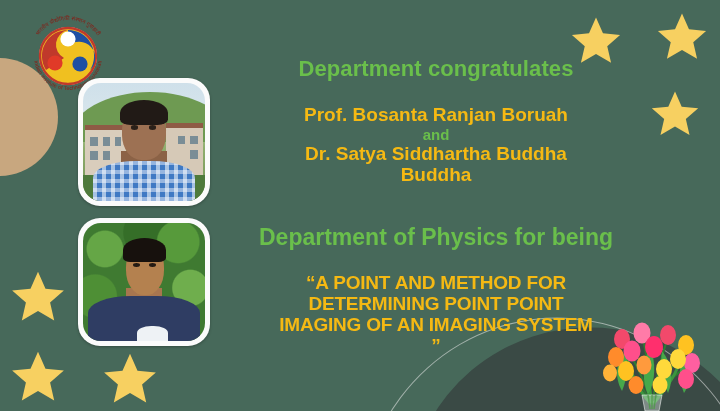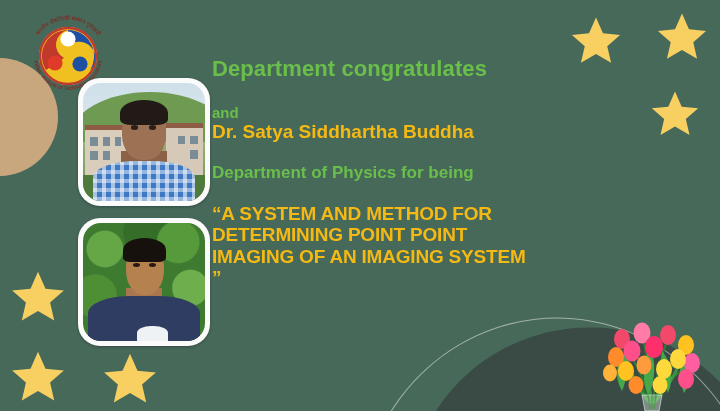--- a/index.html
+++ b/index.html
@@ -147,41 +147,41 @@
   
   .flowers { position: absolute; right: 8px; bottom: 8px; width: 120px; height: 105px; }
   .flowers svg { display: block; }
 
   
   .text-col {
     position: absolute;
     left: 212px;
     top: 56px;
     width: 448px;
-    text-align: left;
+    text-align: center;
   }
   .t-green  { color: #6abf4b; }
   .t-yellow { color: #f5b913; }
 
   .headline {
     font-size: 22px;
     font-weight: bold;
     letter-spacing: .1px;
     margin: 0;
   }
   .names {
     margin: 22px 0 0 0;
     font-size: 19px;
     font-weight: bold;
     line-height: 1.14;
   }
   .names .and-line { font-size: 15px; }
   .dept-line {
-    margin: 20px 0 0 0;
-    font-size: 17px;
+    margin: 38px 0 0 0;
+    font-size: 23px;
     font-weight: bold;
     line-height: 1.2;
   }
   .patent-title {
     margin: 20px 0 0 0;
     font-size: 19px;
     font-weight: bold;
     line-height: 1.12;
     letter-spacing: -.2px;
   }
@@ -336,29 +336,31 @@
           <path d="M64 88 L62 102"></path>
       </g>
     </svg>
   </div>
 
   <div class="text-col">
 
     <div class="headline t-green">Department congratulates</div>
 
     <div class="names">
+      <div class="t-yellow">Prof. Bosanta Ranjan Boruah</div>
       <div class="and-line t-green">and</div>
       <div class="t-yellow">Dr. Satya Siddhartha Buddha</div>
+      <div class="t-yellow">Buddha</div>
     </div>
 
     <div class="dept-line">
       <div class="t-green">Department of Physics for being</div>
     </div>
 
     <div class="patent-title t-yellow">
-      <div>“A SYSTEM AND METHOD FOR</div>
+      <div>“A POINT AND METHOD FOR</div>
       <div>DETERMINING POINT POINT</div>
       <div>IMAGING OF AN IMAGING SYSTEM</div>
       <div class="closing-quote">”</div>
     </div>
 
   </div>
 </div>
 
 </body></html>

